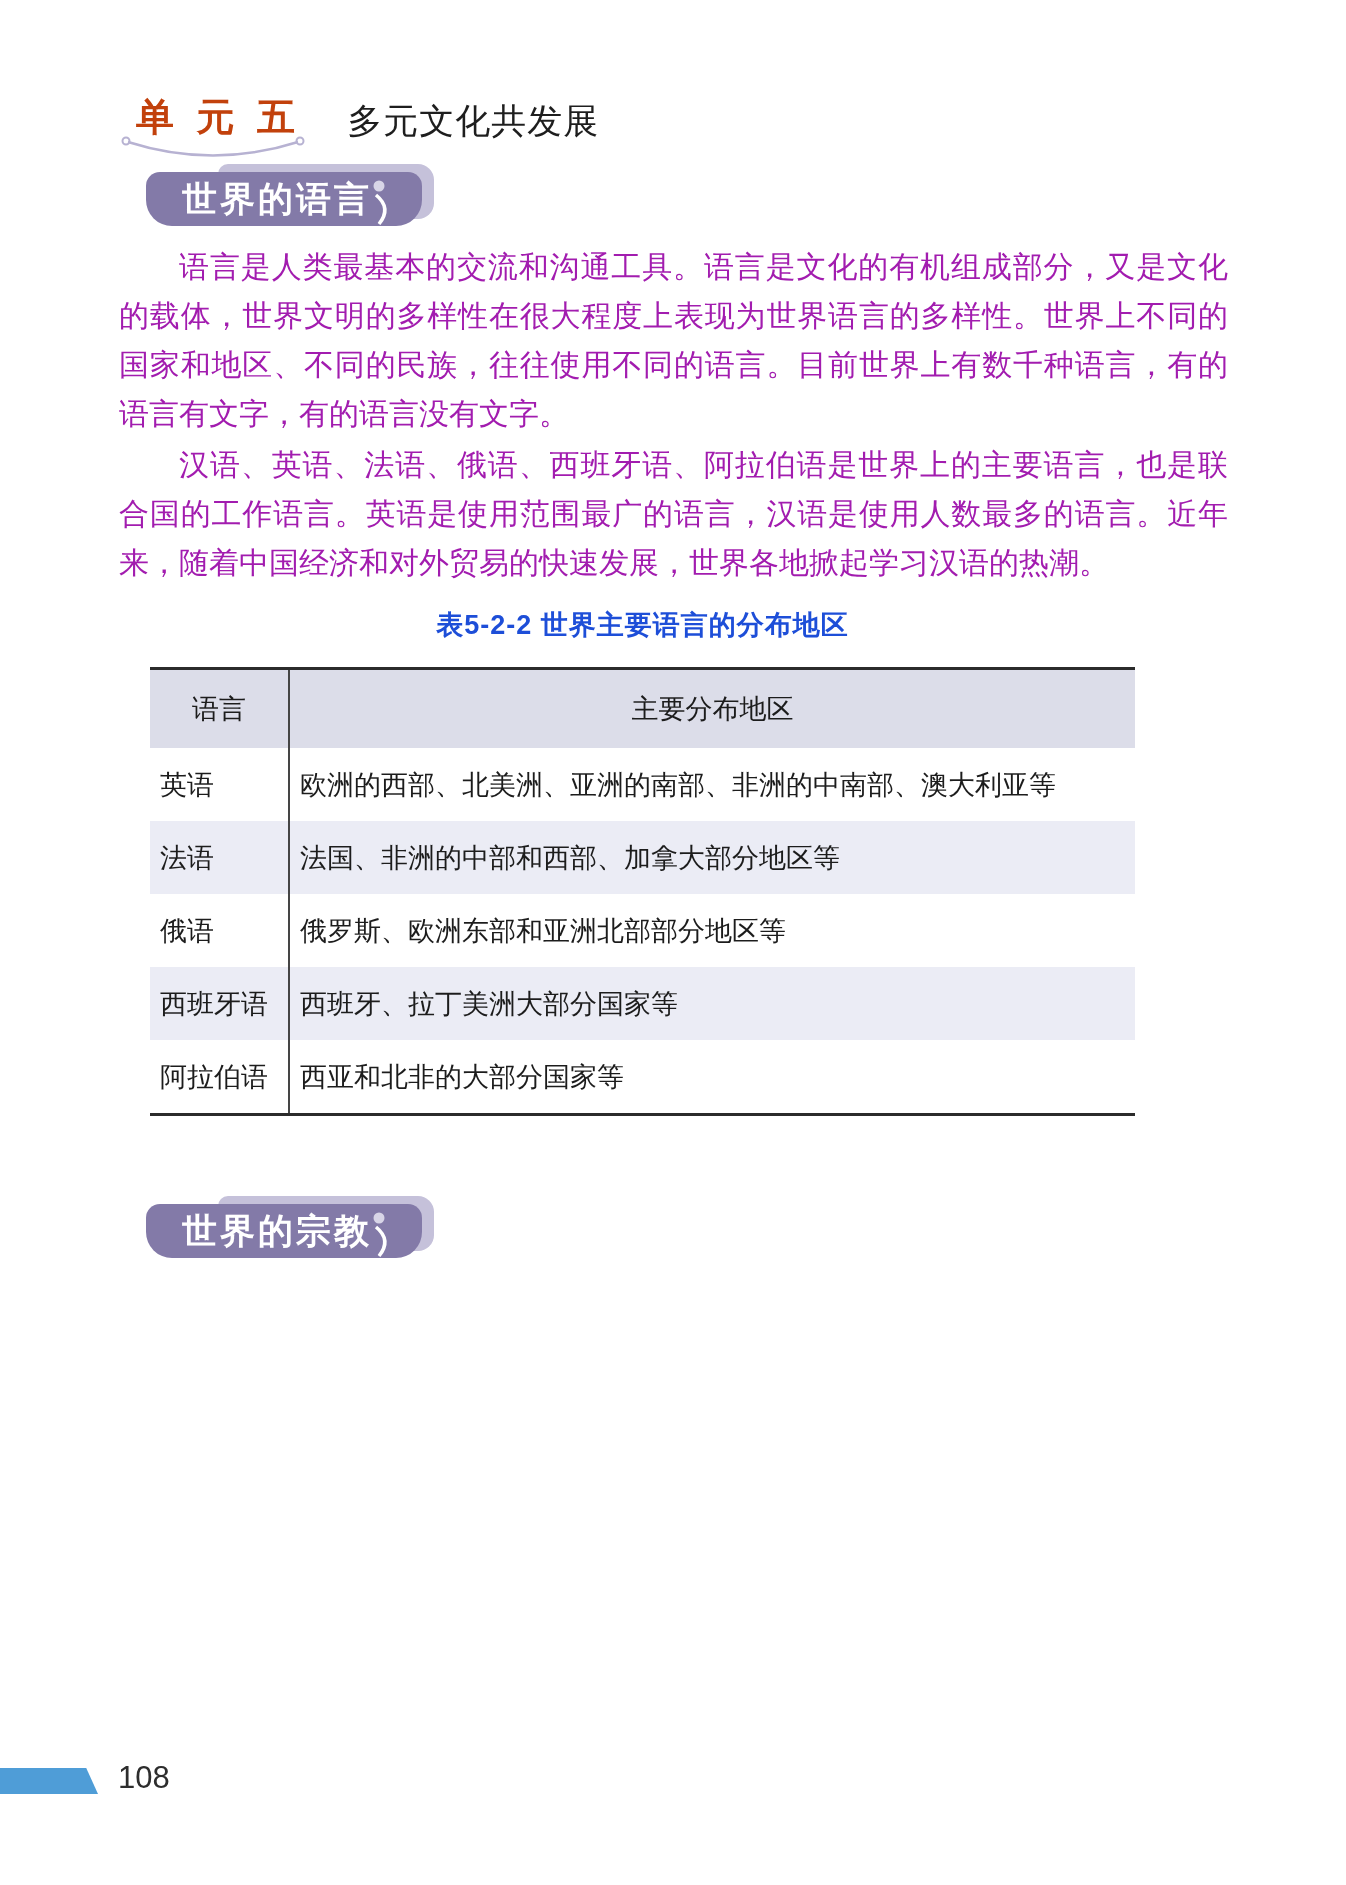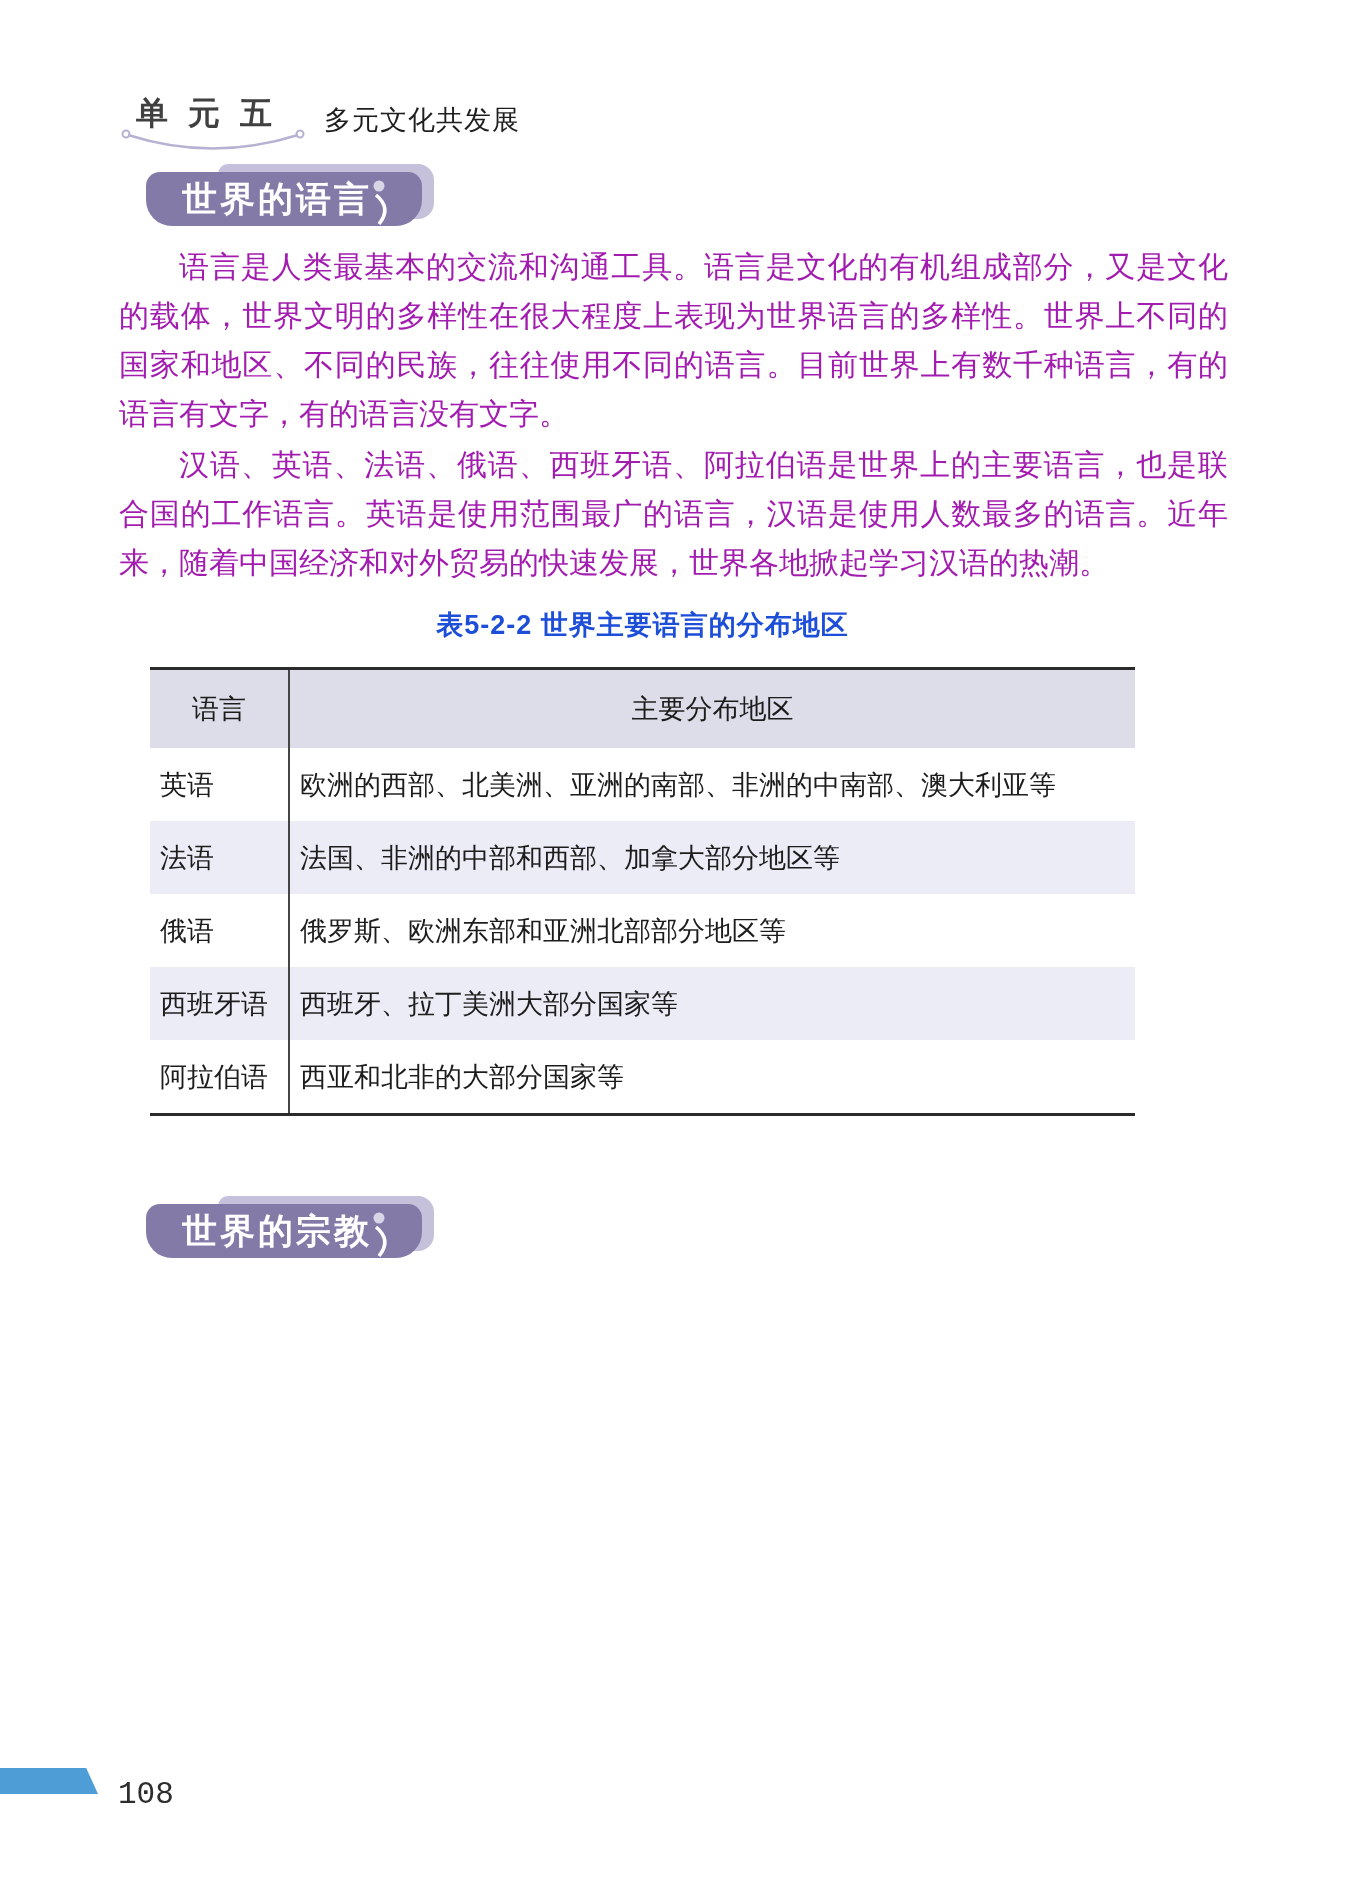--- a/index.html
+++ b/index.html
@@ -9,27 +9,27 @@
     overflow:hidden;
   }
 
   
   .unit-header{
     position:absolute;left:130px;top:92px;
     display:flex;align-items:flex-end;gap:40px;
   }
   .unit-title-wrap{position:relative;display:inline-block;padding:0 6px 14px 6px;}
   .unit-title{
-    font-family:Liberation Serif, serif;
-    font-weight:bold;font-size:32px;letter-spacing:6px;color:#404040;
+    font-family:Liberation Sans, sans-serif;
+    font-weight:bold;font-size:38px;letter-spacing:6px;color:#c2410c;
   }
   .unit-swoosh{position:absolute;left:-12px;bottom:-8px;}
   .unit-subtitle{
     font-family:"Liberation Sans","DejaVu Sans",sans-serif;
-    font-size:27px;color:#1e1e1e;padding-bottom:12px;letter-spacing:1px;
+    font-size:35px;color:#1e1e1e;padding-bottom:12px;letter-spacing:1px;
   }
 
   
   .badge{position:relative;width:276px;height:54px;margin:0;}
   .badge-back{
     position:absolute;left:76px;top:-8px;width:216px;height:55px;
     background:#c5c1da;border-radius:10px 16px 16px 10px;
   }
   .badge-main{
     position:absolute;left:4px;top:0;width:276px;height:54px;
@@ -75,22 +75,22 @@
   .spacer-after-badge2{height:42px;}
 
   
   .blue-tab{
     position:absolute;left:0;top:1768px;width:98px;height:26px;
     background:#4f9dd7;
     clip-path:polygon(0 0,88% 0,100% 100%,0 100%);
   }
   .page-num{
     position:absolute;left:118px;top:1760px;
-    font-family:Liberation Mono, monospace;
-    font-size:31px;color:#2d2d2d;margin-top:17px;
+    font-family:Liberation Sans, sans-serif;
+    font-size:31px;color:#2d2d2d;
   }
 </style>
 </head>
 <body>
 
 <div class="unit-header">
   <div class="unit-title-wrap">
     <span class="unit-title">单 元 五</span>
     <svg class="unit-swoosh" width="190" height="30" viewBox="0 0 190 30">
       <path d="M10,7 Q95,34 180,7" stroke="#b7b2d2" stroke-width="2.5" fill="none"></path>

